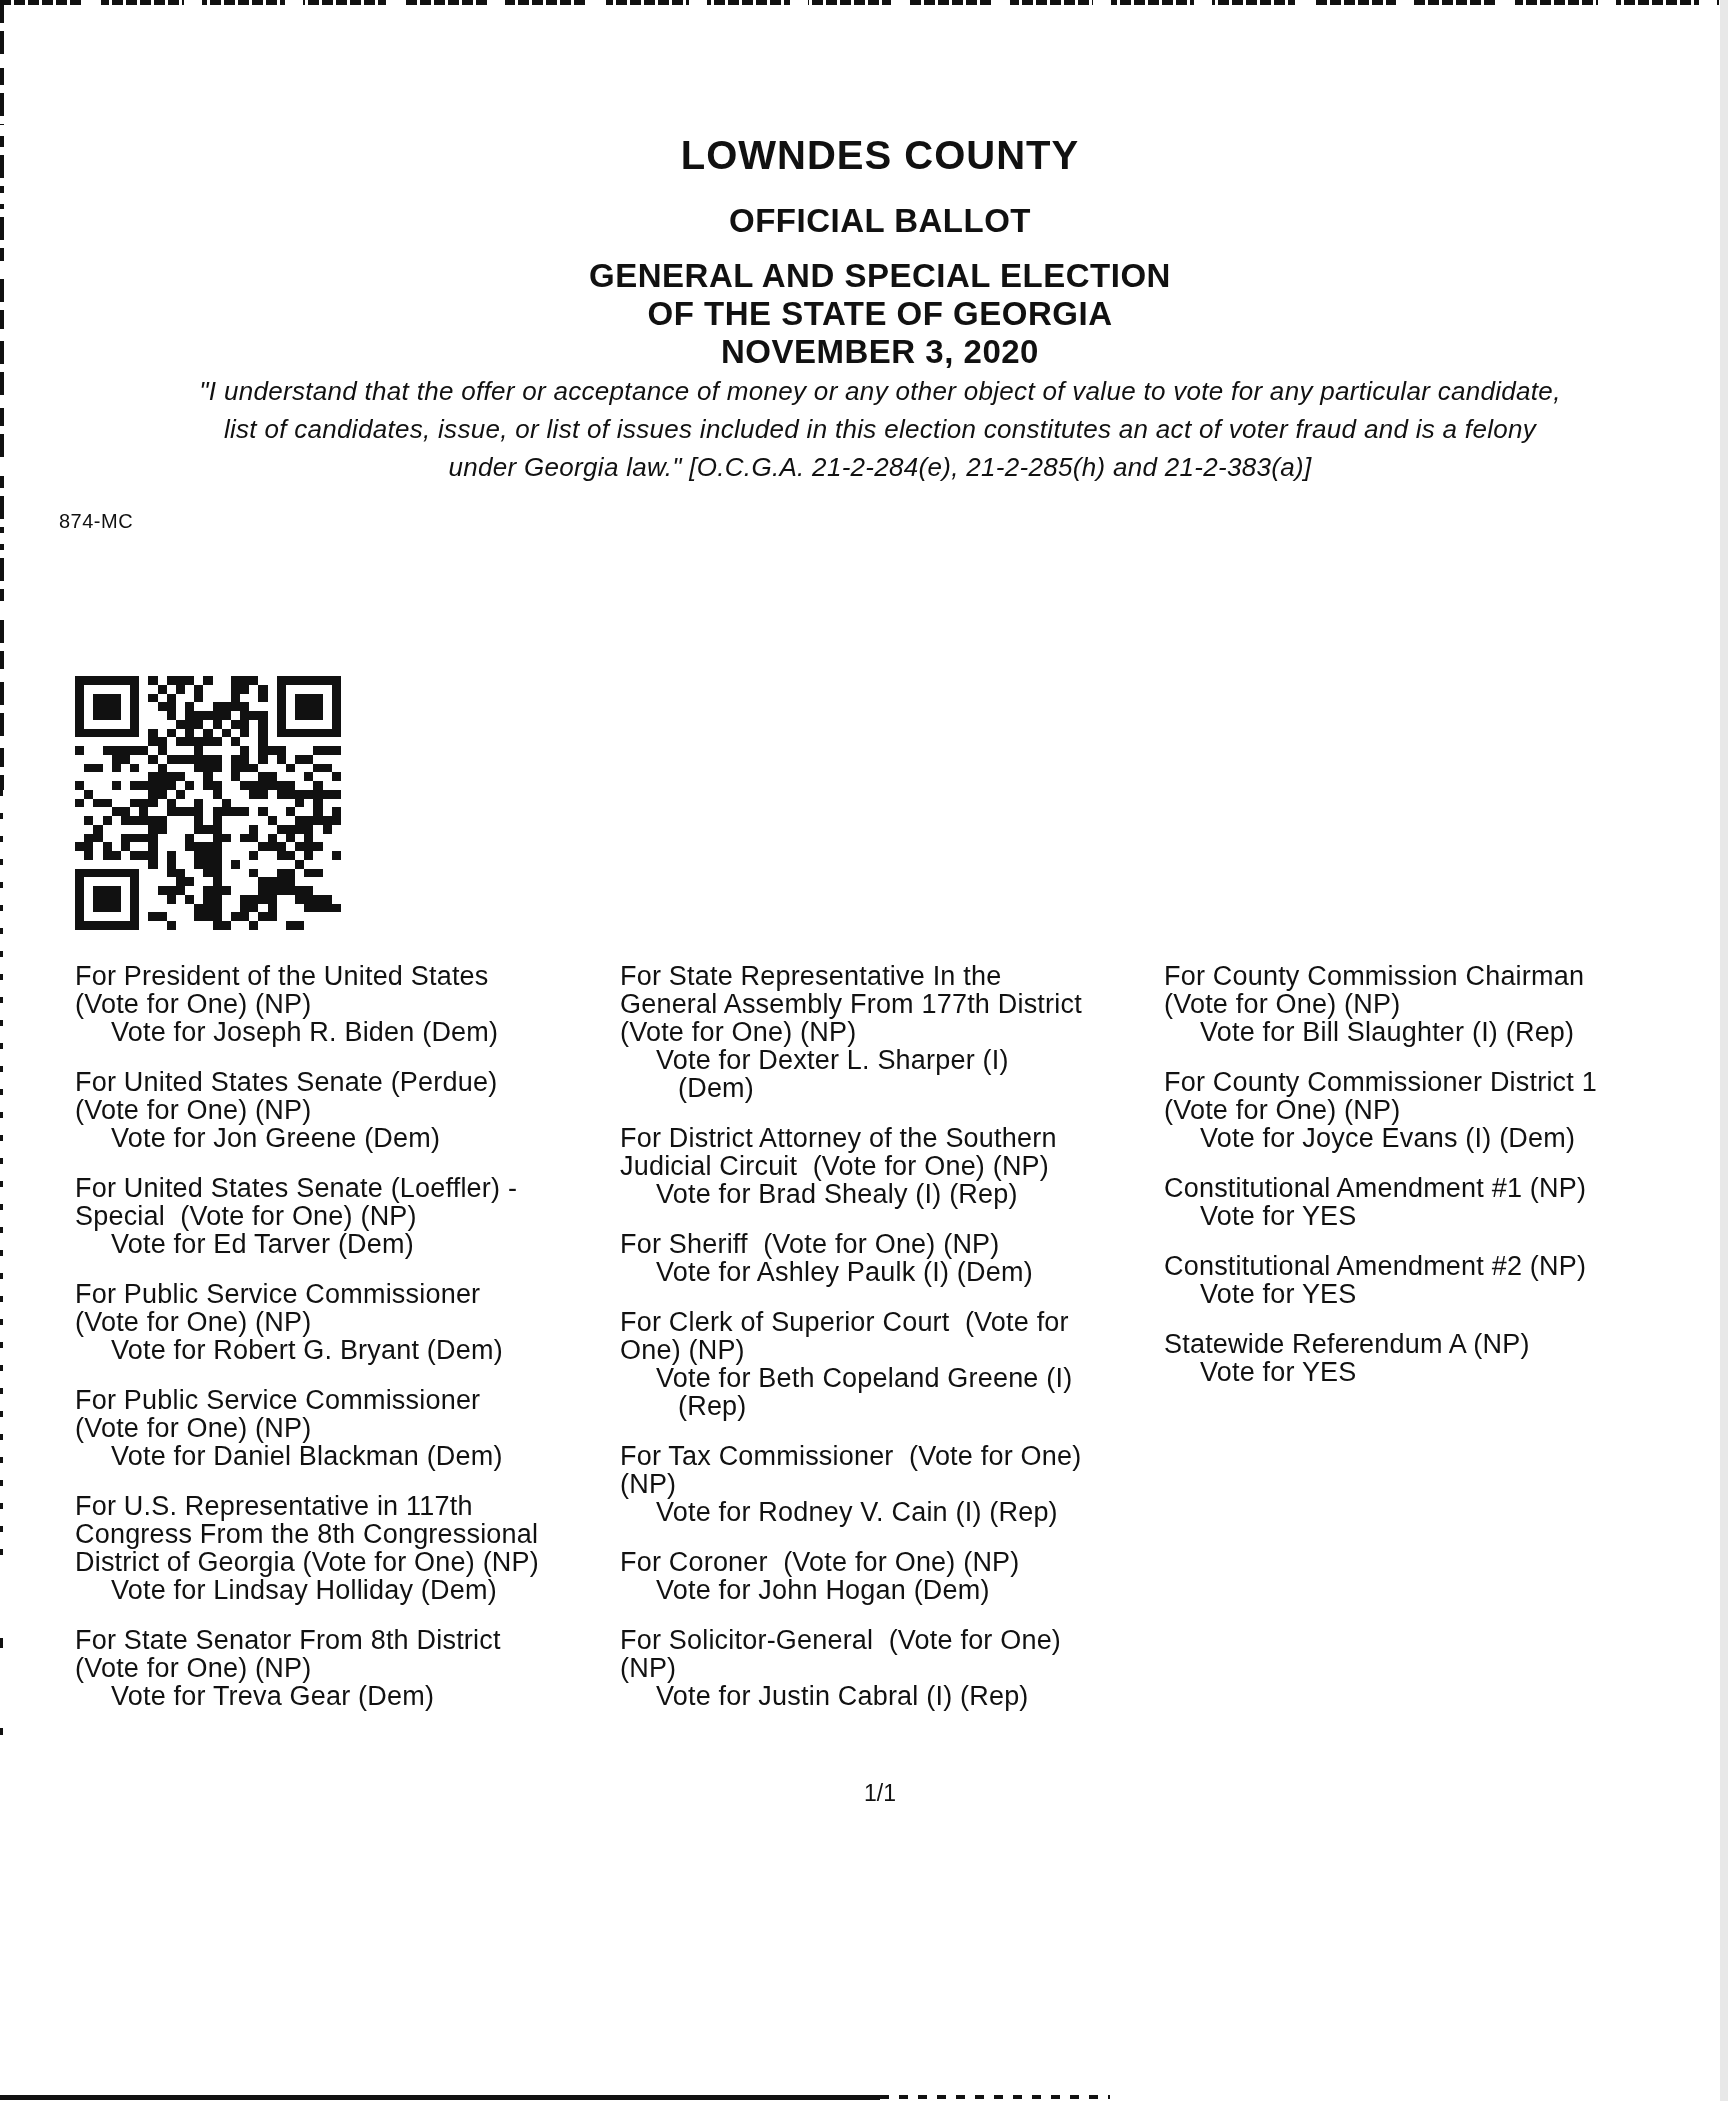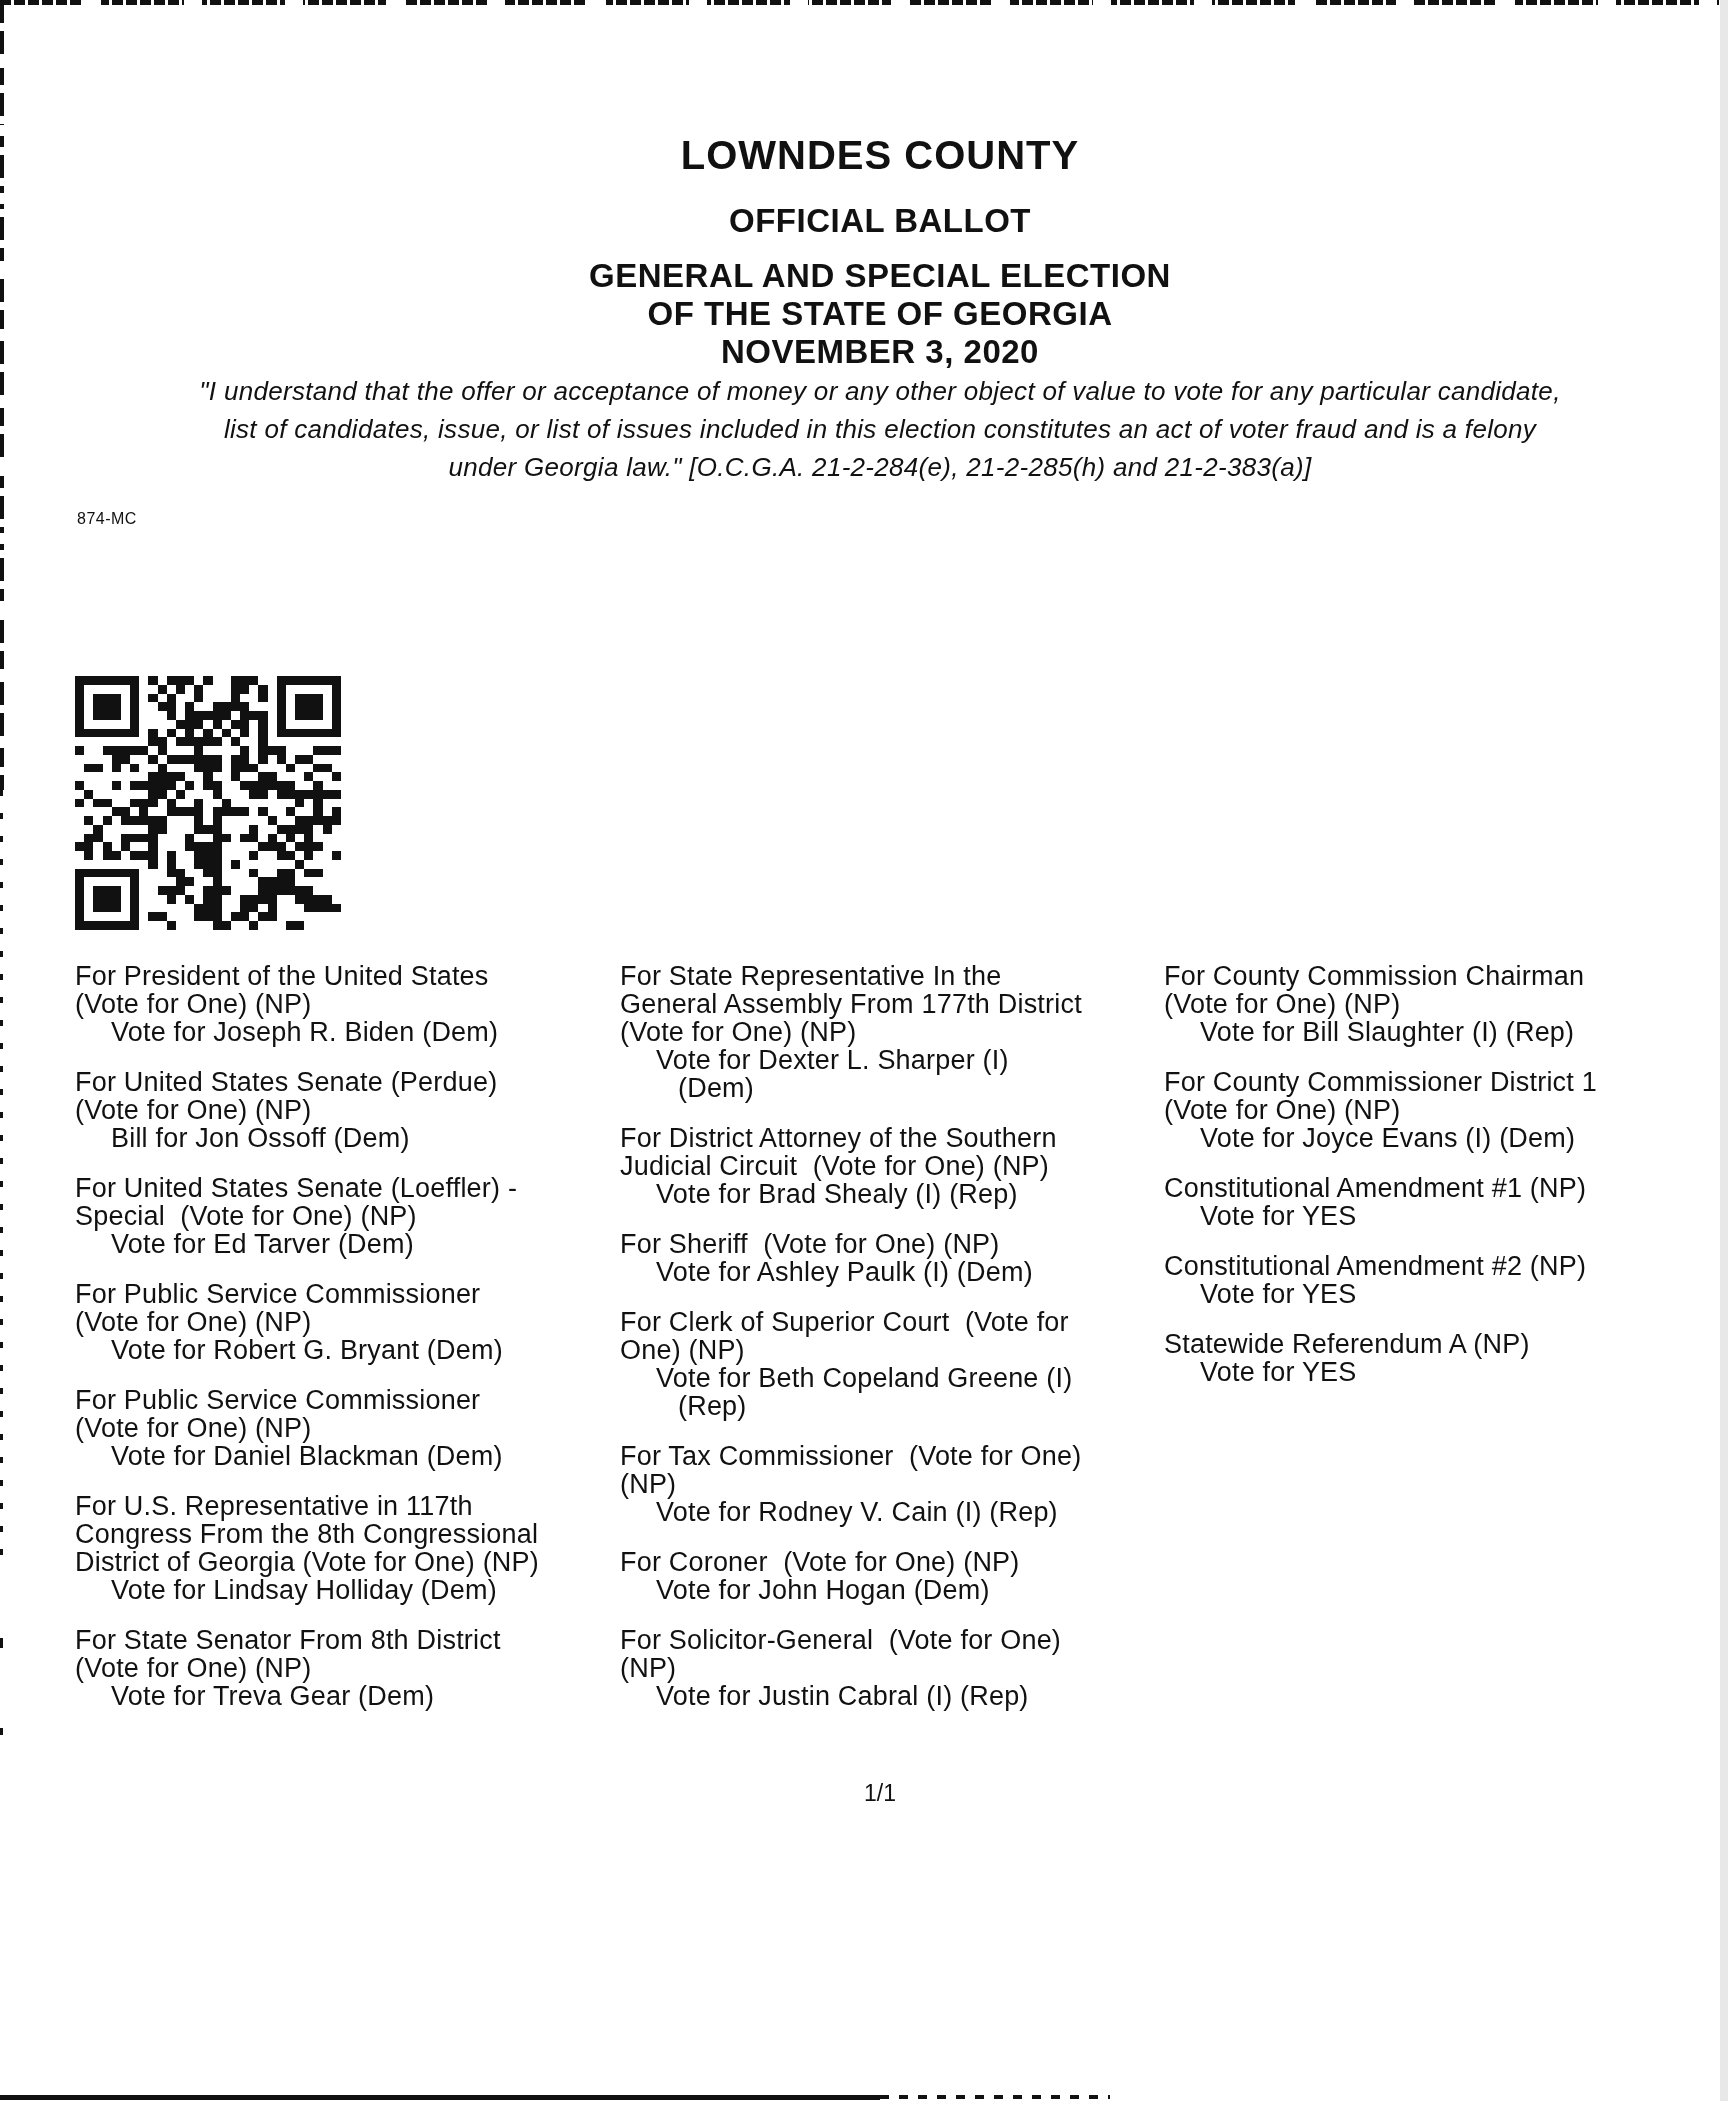--- a/index.html
+++ b/index.html
@@ -62,22 +62,22 @@
   }
 
   .disclaimer{
     position:absolute;top:372px;left:30px;width:1700px;
     text-align:center;
     font-style:italic;
     font-size:26px;line-height:38px;letter-spacing:0.3px;
   }
 
   .ballot-code{
-    position:absolute;top:510px;left:77px;
-    font-size:16px;letter-spacing:0.5px;
+    position:absolute;top:510px;left:59px;
+    font-size:20px;letter-spacing:0.5px;
   }
 
   .qr{
     position:absolute;top:676px;left:75px;
     width:266px;height:254px;
   }
 
   
   .col{
     position:absolute;top:962px;width:480px;
@@ -539,21 +539,21 @@
       <rect x="24" y="28" width="1" height="1" fill="#111111"></rect>
     </svg>
 
   <div class="col col-1">
     <div class="contest">
       <div class="contest-title">For President of the United States  (Vote for One) (NP)</div>
       <div class="contest-vote">Vote for Joseph R. Biden (Dem)</div>
     </div>
     <div class="contest">
       <div class="contest-title">For United States Senate (Perdue)  (Vote for One) (NP)</div>
-      <div class="contest-vote">Bill for Jon Ossoff (Dem)</div>
+      <div class="contest-vote">Vote for Jon Greene (Dem)</div>
     </div>
     <div class="contest">
       <div class="contest-title">For United States Senate (Loeffler) - Special  (Vote for One) (NP)</div>
       <div class="contest-vote">Vote for Ed Tarver (Dem)</div>
     </div>
     <div class="contest">
       <div class="contest-title">For Public Service Commissioner  (Vote for One) (NP)</div>
       <div class="contest-vote">Vote for Robert G. Bryant (Dem)</div>
     </div>
     <div class="contest">

